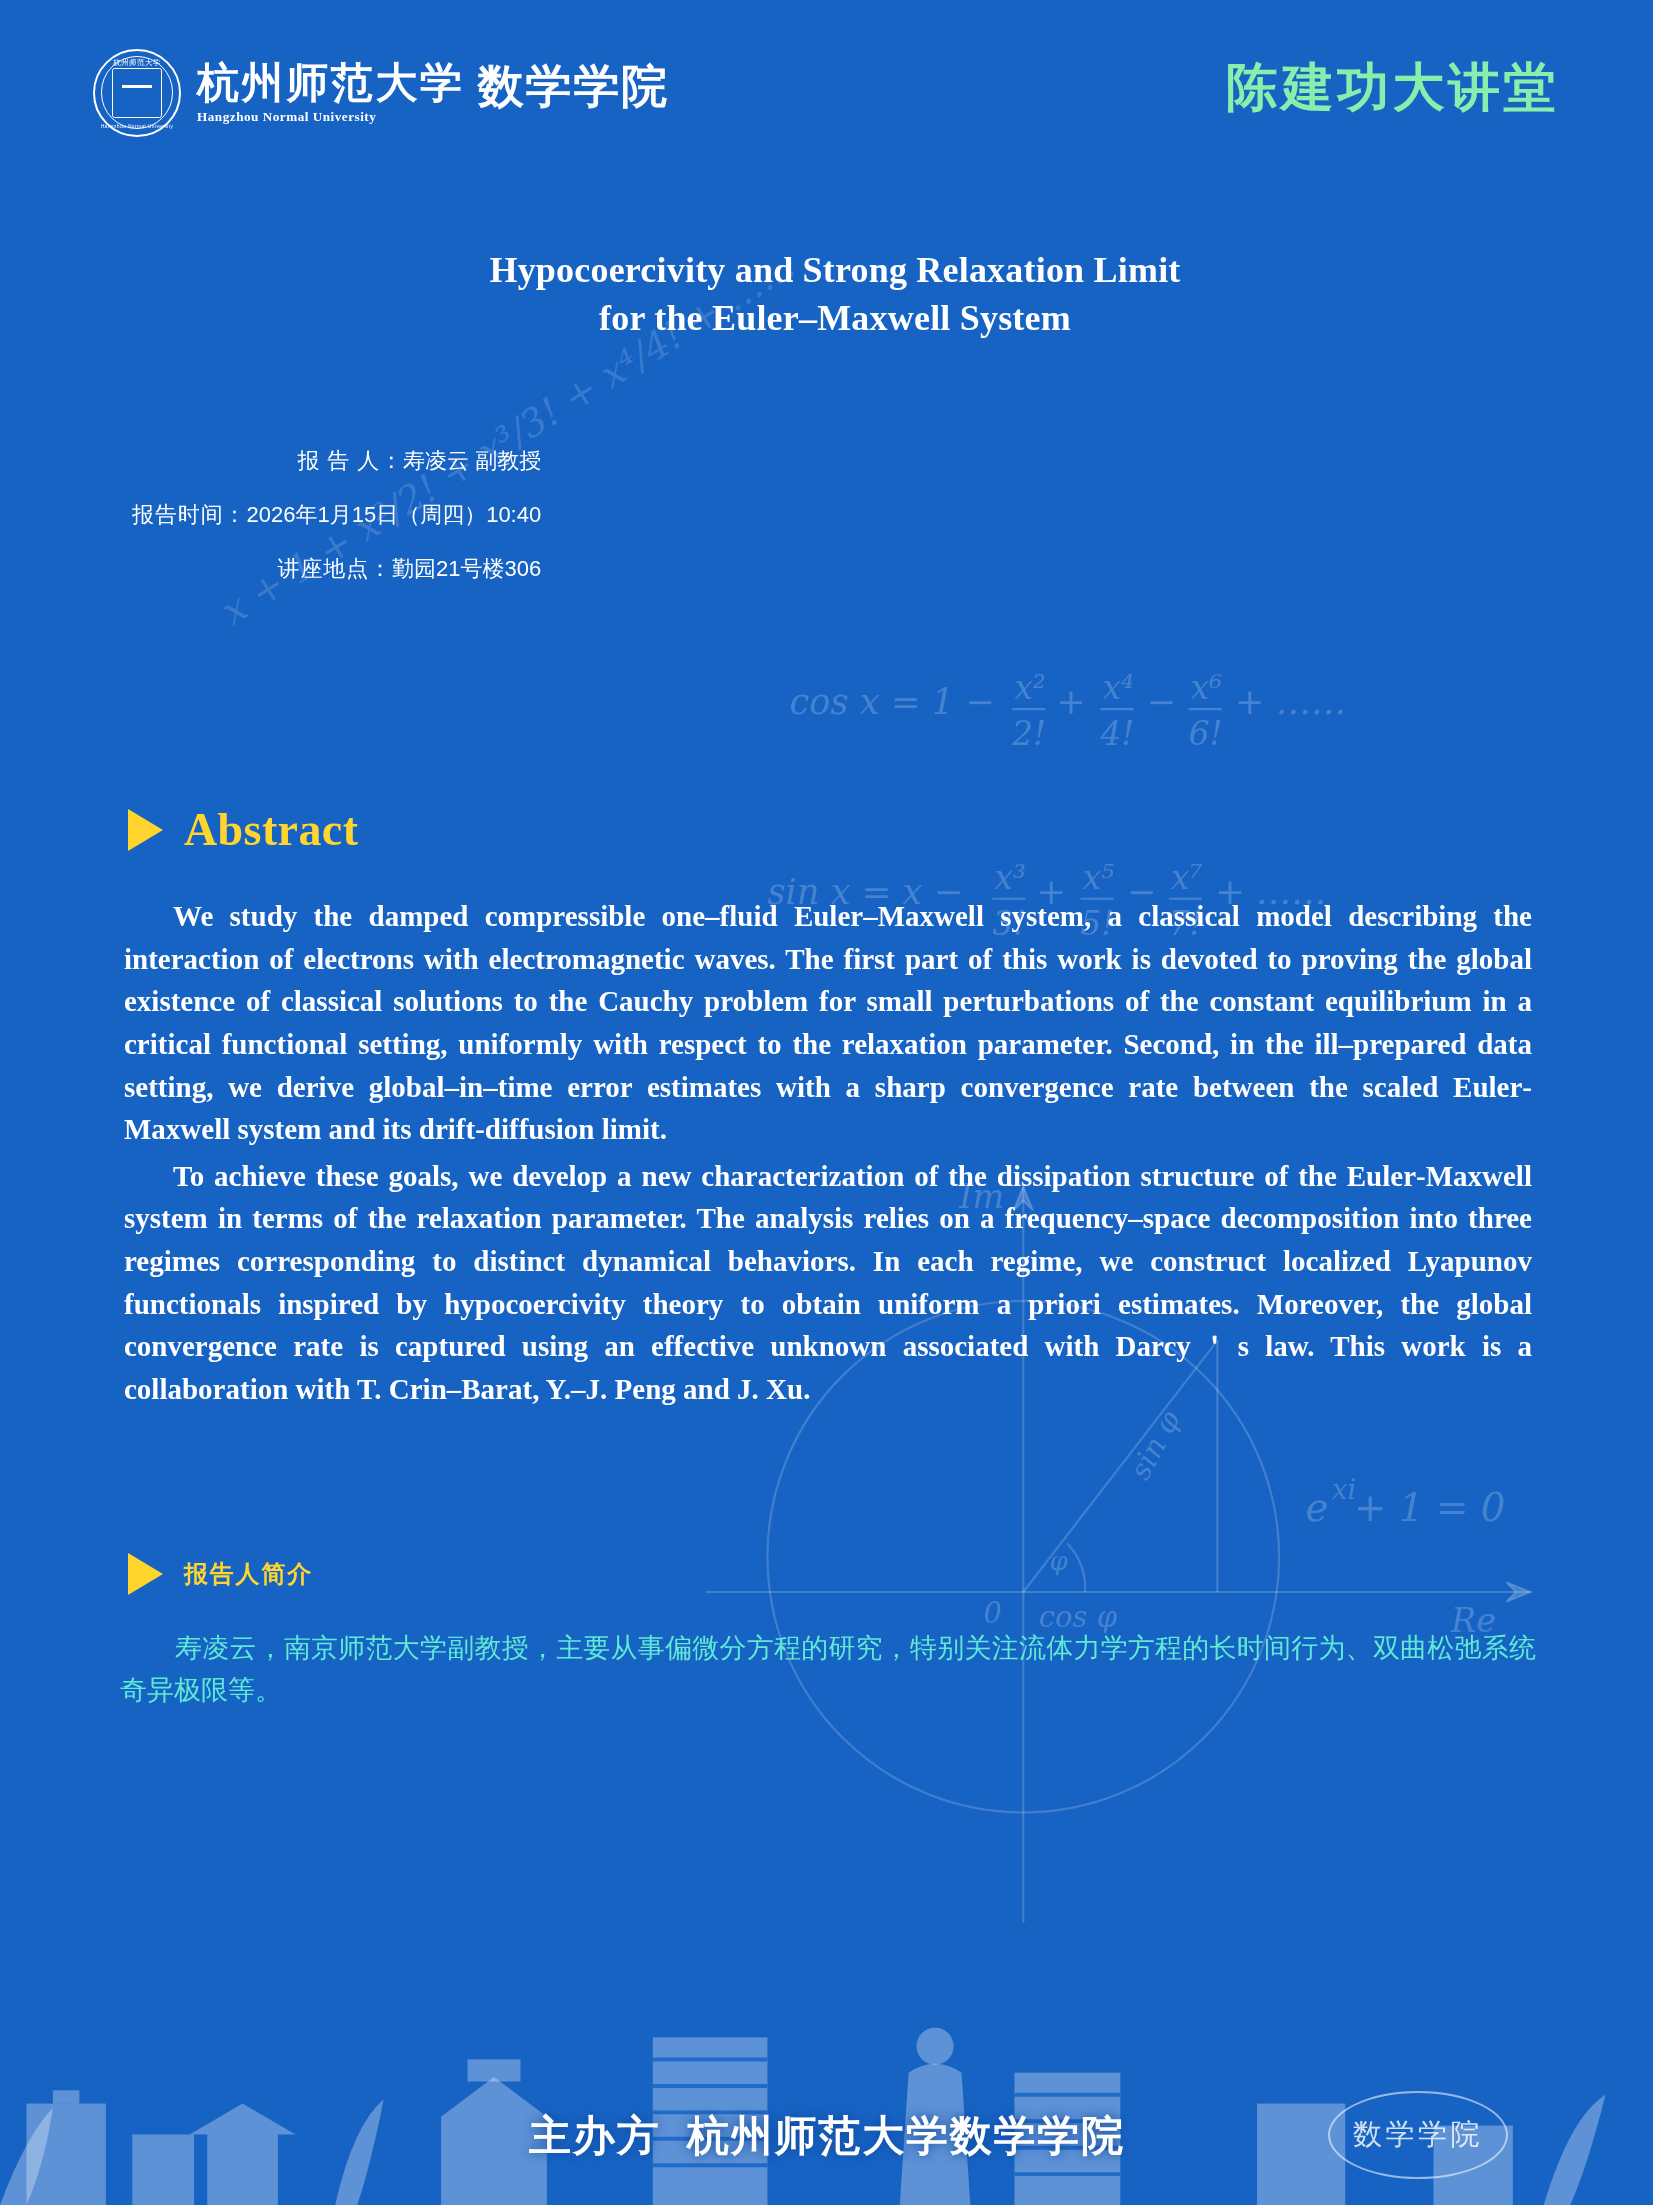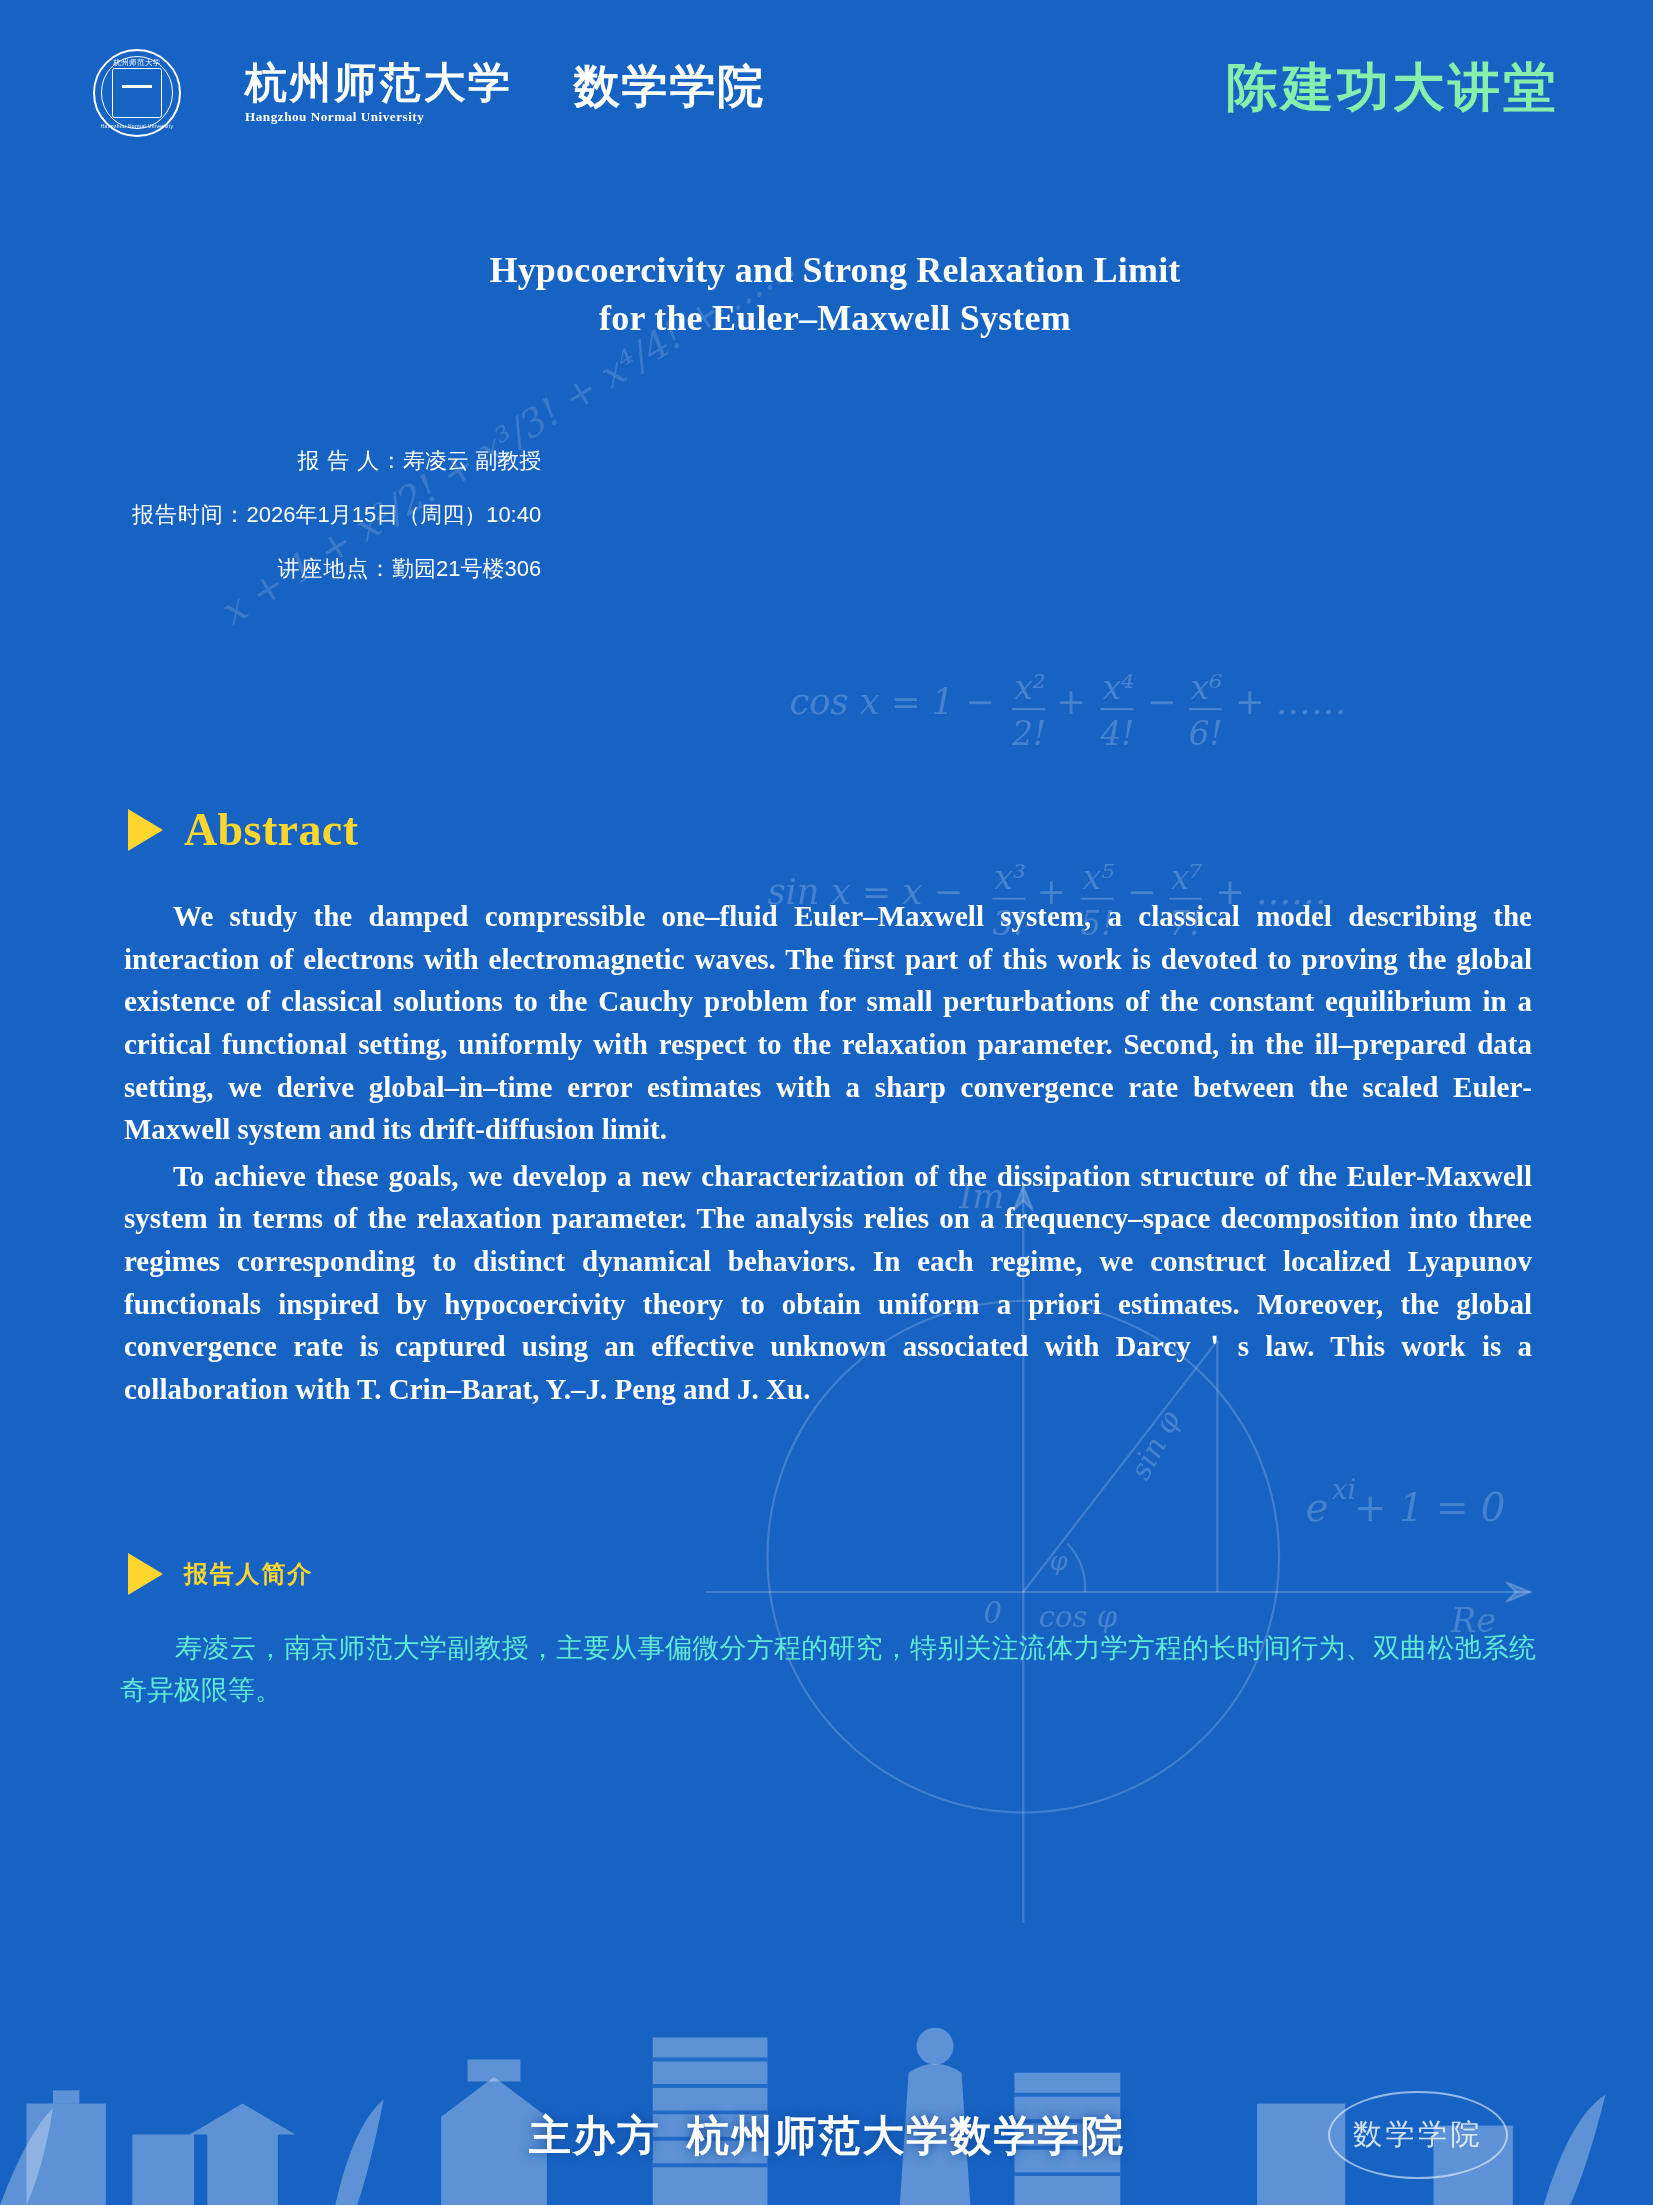--- a/index.html
+++ b/index.html
@@ -33,21 +33,20 @@
     right: 0;
     height: 115px;
     z-index: 3;
   }
   .logo-block {
     position: absolute;
     left: 93px;
     top: 8.8px;
     display: flex;
     align-items: center;
-    gap: 48px;
   }
   .logo-seal {
     width: 84px;
     height: 84px;
     border-radius: 50%;
     border: 2.2px solid #ffffff;
     position: relative;
     flex: none;
   }
   .logo-seal::before {

